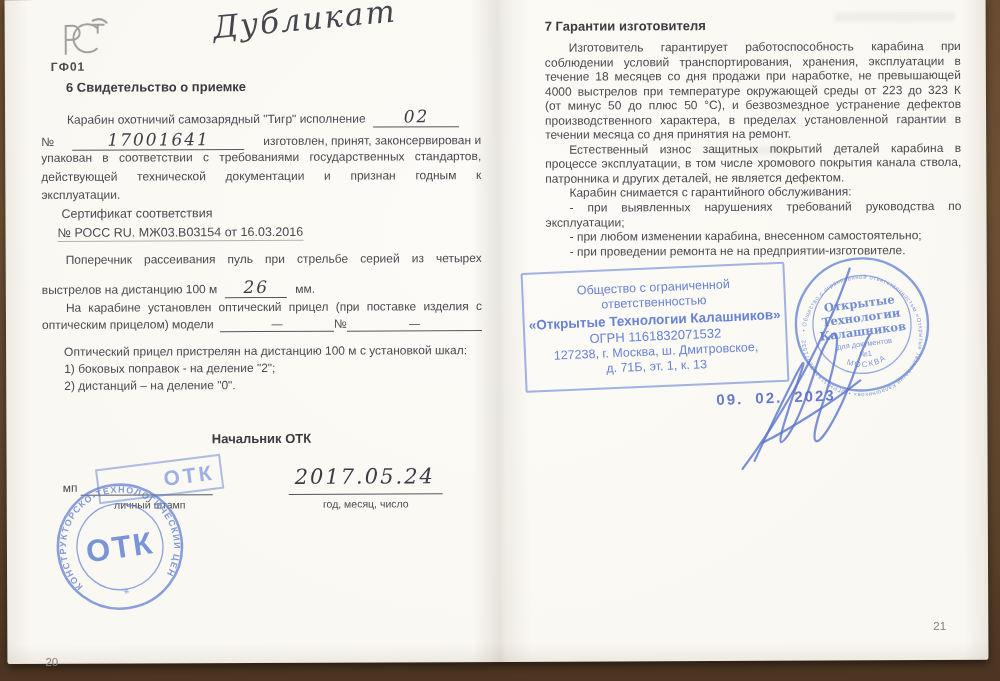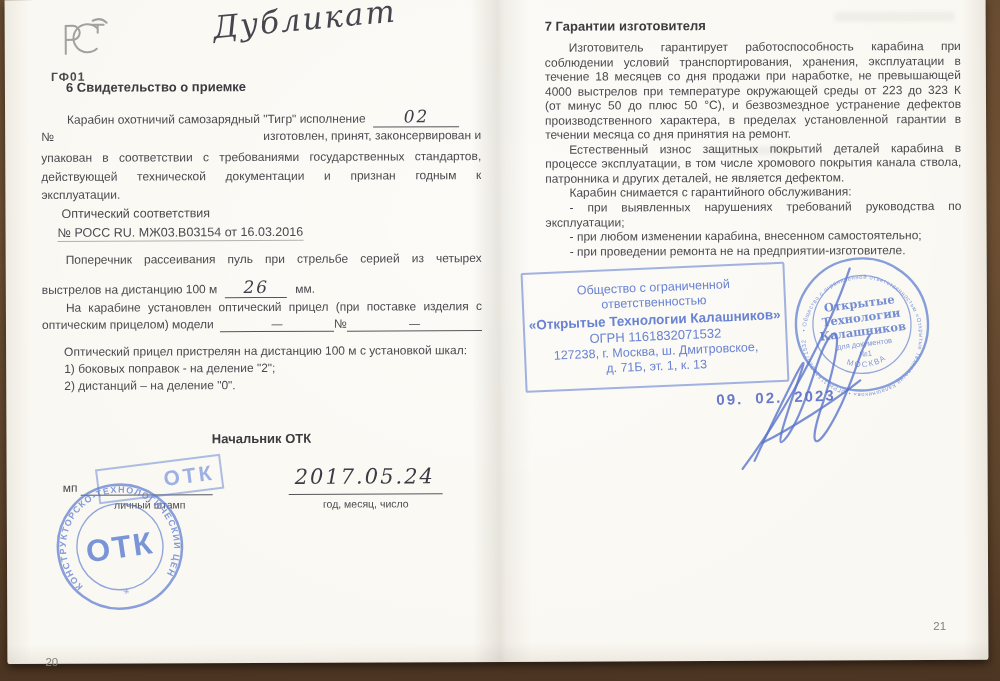--- a/index.html
+++ b/index.html
@@ -82,41 +82,42 @@
   <div>
 
     <svg class="abs" style="left:44px;top:16px;" width="64" height="44" viewBox="0 0 64 44">
       <g fill="none" stroke="#9c9c9a" stroke-width="2" stroke-linecap="round" opacity="0.95">
         <path d="M48,12 A14,14 0 1 0 48,33 "></path>
         <path d="M17,38 V10 h7 a7,7 0 0 1 0,14 h-7"></path>
         <path d="M43,9 h12 M49,9 v8"></path>
         <path d="M44,5 q8,-4 14,2"></path>
       </g>
     </svg>
-    <div class="abs logo-code" style="left:46px;top:60px;margin-top:10px;">ГФ01</div>
+    <div class="abs logo-code" style="left:46px;top:60px;">ГФ01</div>
 
     <div class="abs hw duplicate" style="left:208px;top:2px;">Дубликат</div>
 
     <h3 class="abs sec-title" style="left:61px;top:80px;">6 Свидетельство о приемке</h3>
 
     <div class="abs pt fl nowrap" style="left:62px;top:108px;width:412px;">
       <span>Карабин охотничий самозарядный "Тигр" исполнение</span>
       <span class="blank" style="width:86px;margin-left:8px;"><span class="hw hwnum">02</span></span>
     </div>
 
     <div class="abs pt fl nowrap" style="left:36px;top:130px;width:440px;justify-content:space-between;">
       <span>№</span>
+      <span class="blank" style="width:172px;"><span class="hw hwnum">17001641</span></span>
       <span>изготовлен, принят, законсервирован и</span>
     </div>
 
     <div class="abs pt ll jus" style="left:36px;top:149px;width:440px;">упакован в соответствии с требованиями государственных стандартов,</div>
     <div class="abs pt ll jus" style="left:36px;top:167.5px;width:440px;">действующей технической документации и признан годным к</div>
     <div class="abs pt ll" style="left:36px;top:186px;width:440px;">эксплуатации.</div>
 
-    <div class="abs pt nowrap" style="left:56px;top:207px;font-size:12.5px;">Оптический соответствия</div>
+    <div class="abs pt nowrap" style="left:56px;top:207px;font-size:12.5px;">Сертификат соответствия</div>
     <div class="abs" style="left:52px;top:223px;"><span class="pt cert-ul nowrap" style="font-size:12.5px;">№ РОСС RU. МЖ03.В03154 от 16.03.2016</span></div>
 
     <div class="abs pt ll jus ind" style="left:36px;top:251px;width:440px;">Поперечник рассеивания пуль при стрельбе серией из четырех</div>
     <div class="abs pt fl nowrap" style="left:36px;top:271px;width:440px;">
       <span>выстрелов на дистанцию 100 м</span>
       <span class="blank" style="width:62px;margin:7px 8px;"><span class="hw hwnum">26</span></span>
       <span>мм.</span>
     </div>
 
     <div class="abs pt ll jus ind" style="left:36px;top:299px;width:440px;">На карабине установлен оптический прицел (при поставке изделия с</div>

